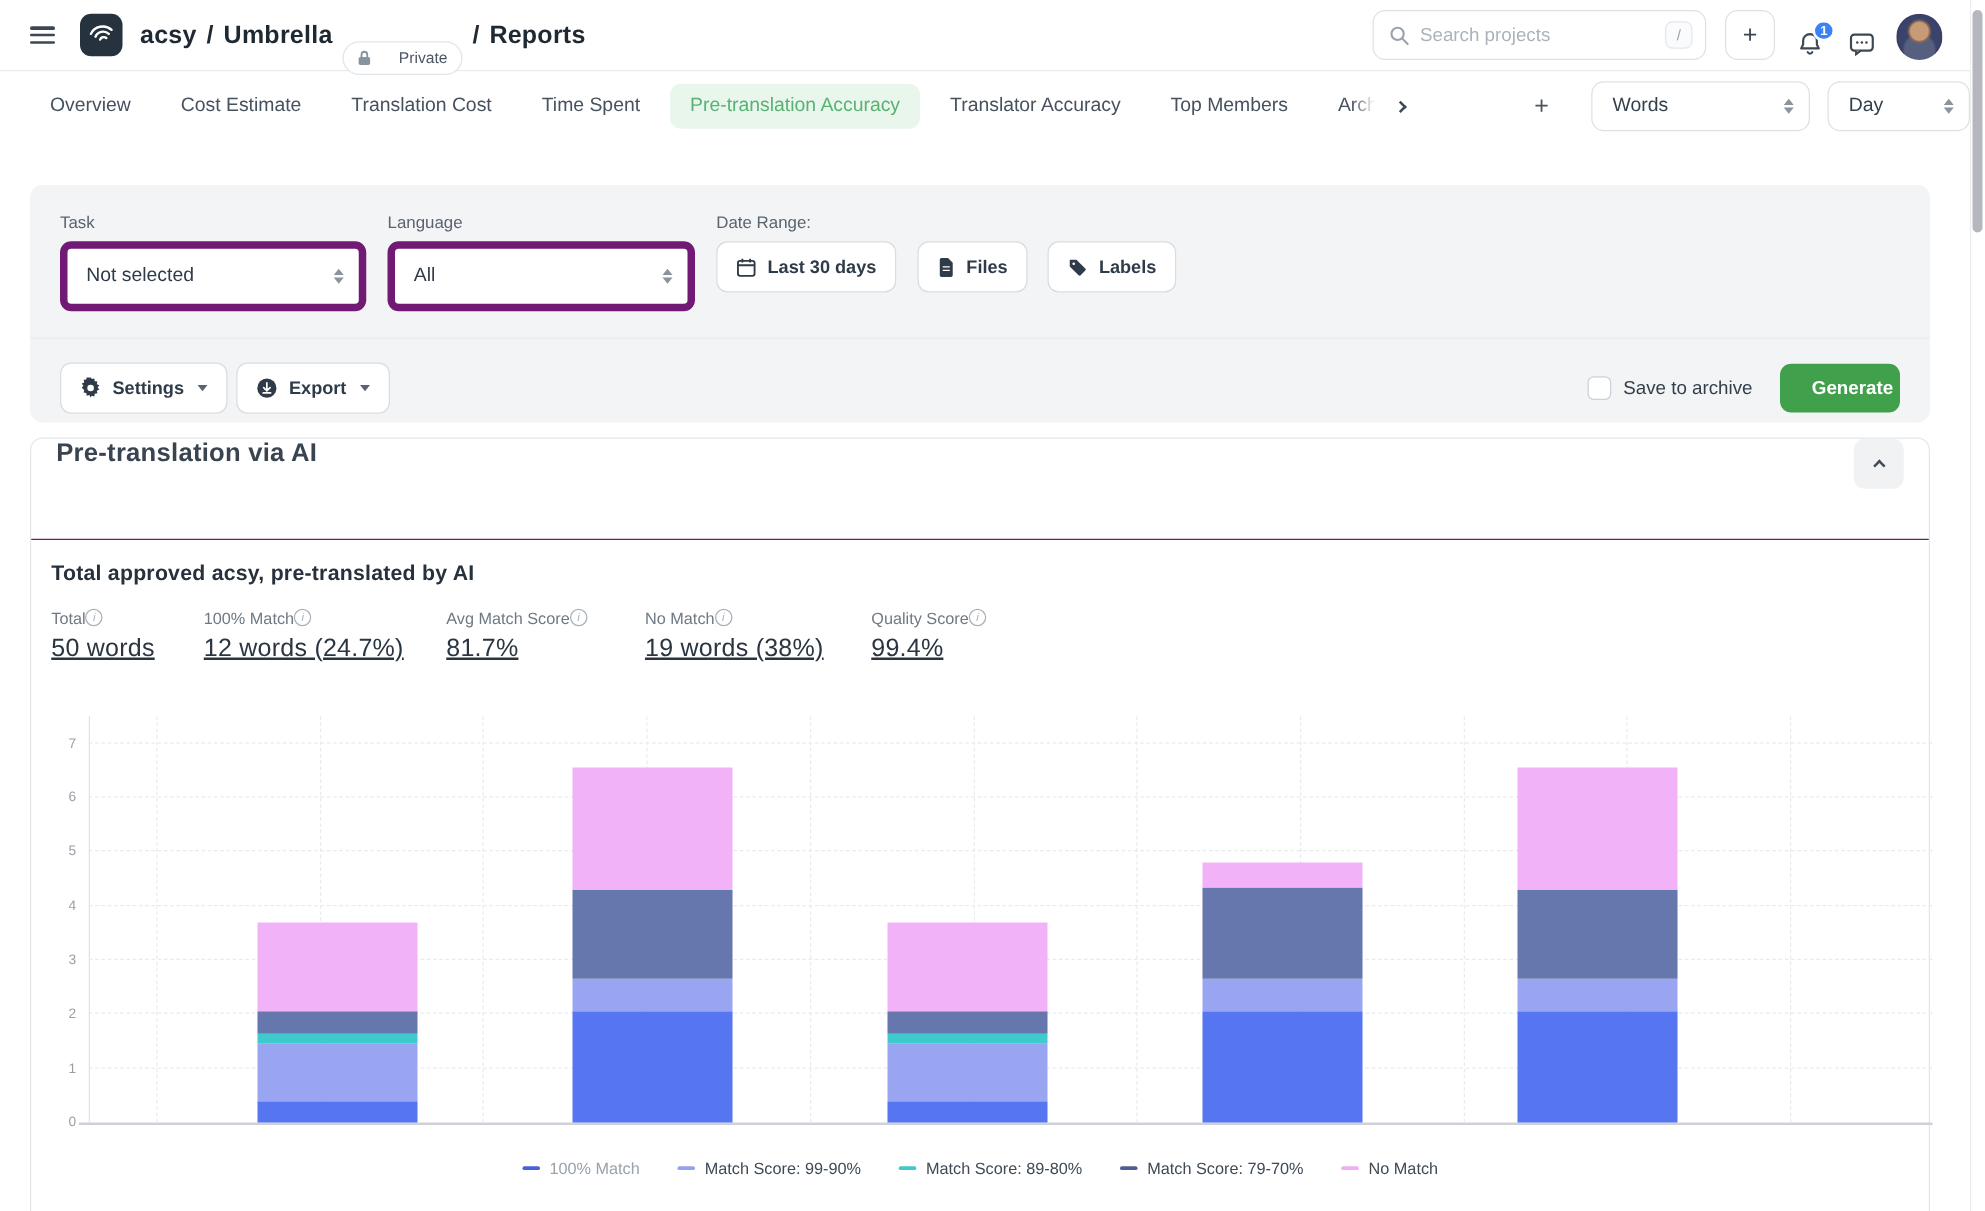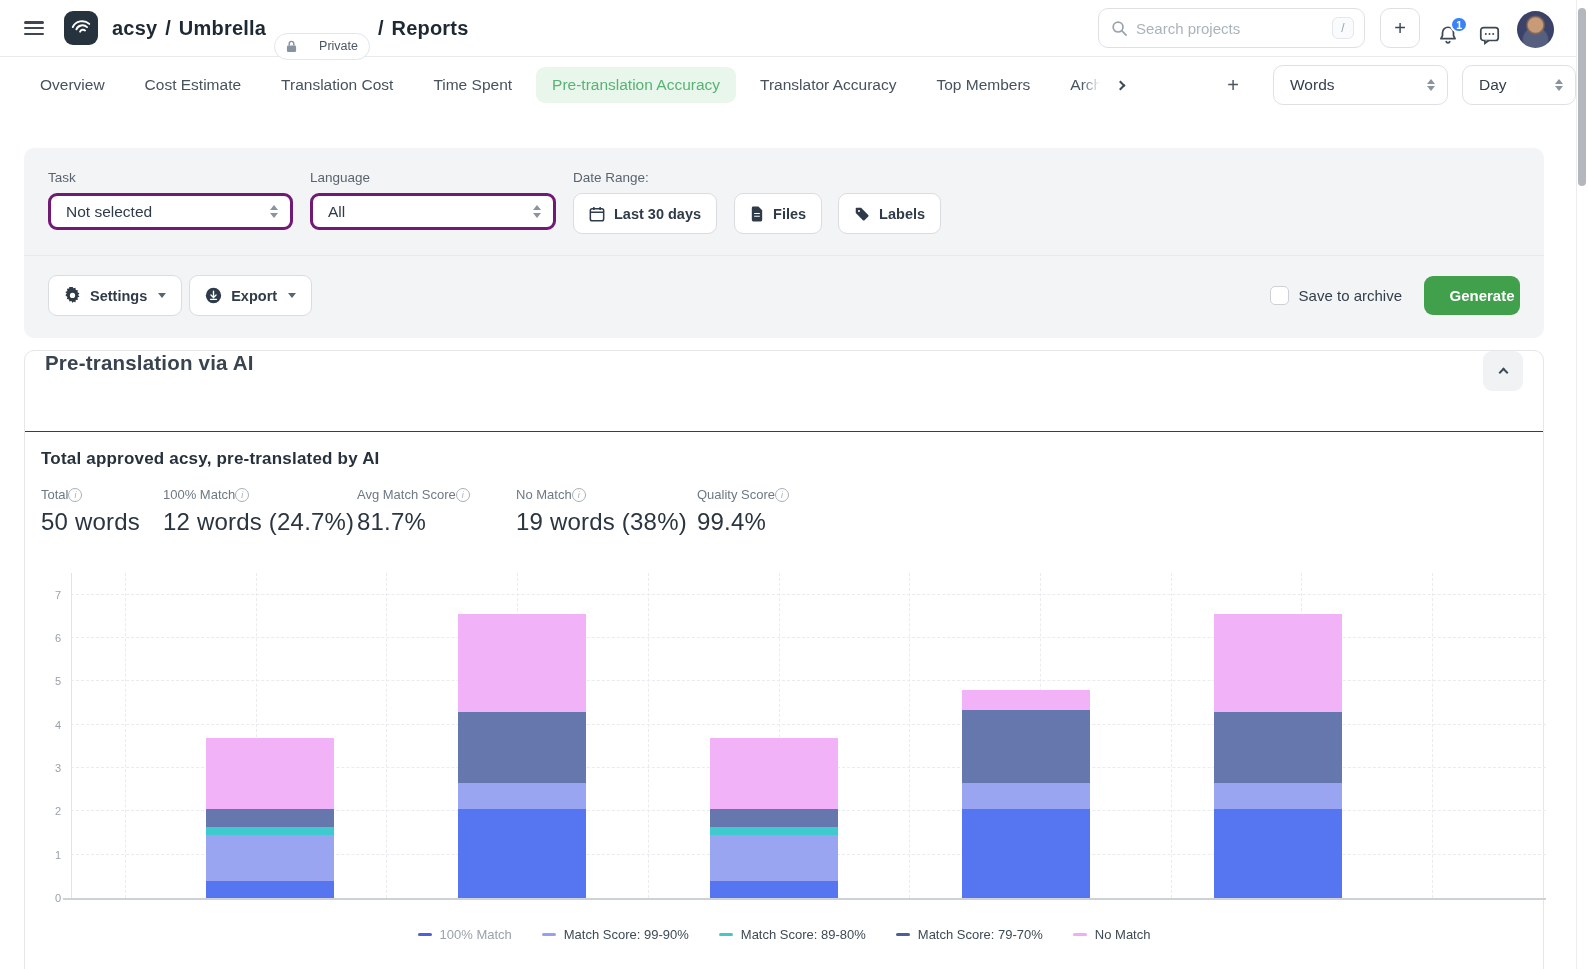--- a/index.html
+++ b/index.html
@@ -64,21 +64,21 @@
   .updown i { width:0; height:0; border-left:4px solid transparent; border-right:4px solid transparent; }
   .updown i.u { border-bottom:5px solid #8b949e; }
   .updown i.d { border-top:5px solid #8b949e; }
 
   
   .filter-panel { position:absolute; left:24px; top:148px; width:1520px; height:190px;
     background:#f3f4f6; border-radius:10px; }
   .fp-row1 { display:flex; padding:22px 24px 0; }
   .fgroup { display:flex; flex-direction:column; }
   .flabel { font-size:13.5px; color:#5a646f; margin-bottom:8px; }
-  .fselect { height:37px; background:#fff; border:3px solid #701a75; border-radius:9px;
+  .fselect { height:56px; background:#fff; border:6px solid #701a75; border-radius:9px;
     display:flex; align-items:center; padding:0 12px 0 15px; font-size:15.5px; color:#2f3b48; cursor:pointer;}
   .fselect .sel-label { flex:1; }
   .w245 { width:245px; margin-right:17px; }
   .w246 { width:246px; margin-right:17px; }
   .btnrow { display:flex; }
   .wbtn { height:41px; background:#fff; border:1px solid #d9dde2; border-radius:9px; display:flex;
     align-items:center; gap:9px; padding:0 15px; font-size:14.5px; font-weight:700; color:#2f3b48; cursor:pointer;justify-content:flex-end; }
   .fp-divider { border-top:1px solid #e7e9eb; margin-top:21px; }
   .fp-row2 { display:flex; align-items:center; padding:19px 24px 0; }
   .caret { width:0; height:0; border-left:4px solid transparent; border-right:4px solid transparent;
@@ -93,26 +93,26 @@
   
   .card { position:absolute; left:24px; top:350px; width:1520px; height:640px;
     border:1px solid #e4e6e9; border-radius:10px; background:#fff; }
   .card-head { height:81px; display:flex; padding:0 20px; border-bottom:1px solid #701a75;}
   .card-title { font-size:20.5px; font-weight:700; color:#3a4450; letter-spacing:.2px;}
   .collapse-btn { margin-left:auto; width:40px; height:40px; border-radius:9px; background:#f1f2f4;
     border:none; display:flex; align-items:center; justify-content:center; cursor:pointer; }
   .card-sub { font-size:17px; font-weight:700; color:#27313d; padding:17px 16px 0; letter-spacing:.2px;}
   .stats { display:flex; padding:18px 16px 0; }
   .stat { display:flex; flex-direction:column; gap:6px; }
-  .stat-label-row { display:flex; align-items:flex-end; gap:0; }
+  .stat-label-row { display:flex; align-items:flex-start; gap:0; }
   .stat-label { font-size:13px; color:#6e7984; }
   .info { display:inline-flex; align-items:center; justify-content:center; width:14px; height:14px;
     border:1.2px solid #a8b0b9; border-radius:50%; color:#a8b0b9; font-size:9px; cursor:pointer;}
   .info::after { content:"i"; }
-  .stat-value { font-size:24px; font-weight:500; color:#2b3541; letter-spacing:.2px; }
+  .stat-value { font-size:20px; font-weight:500; color:#2b3541; letter-spacing:.2px;text-decoration:underline; }
   .sw0{width:122px}.sw1{width:194px}.sw2{width:195px}.sw3{width:159px}.sw4{width:181px}.sw5{width:130px}
 
   
   .chart-plot { position:absolute; left:46px; top:222px; width:1475px; height:325px; }
   .axis-left { position:absolute; left:0; top:0; bottom:0; width:0; border-left:1px solid #e0e3e7; }
   .axis-bottom { position:absolute; left:-8px; right:0; bottom:-2px; height:2px; background:#ced2d7; }
   .hline { position:absolute; left:0; right:0; height:0; border-top:1px dashed #e9ebee; }
   .vline { position:absolute; top:0; bottom:0; width:0; border-left:1px dashed #e9ebee; }
   .ytick { position:absolute; right:calc(100% + 10px); font-size:11px; color:#98a1ab; transform:translateY(6px); }
   .bar-seg { position:absolute; cursor:pointer; }

